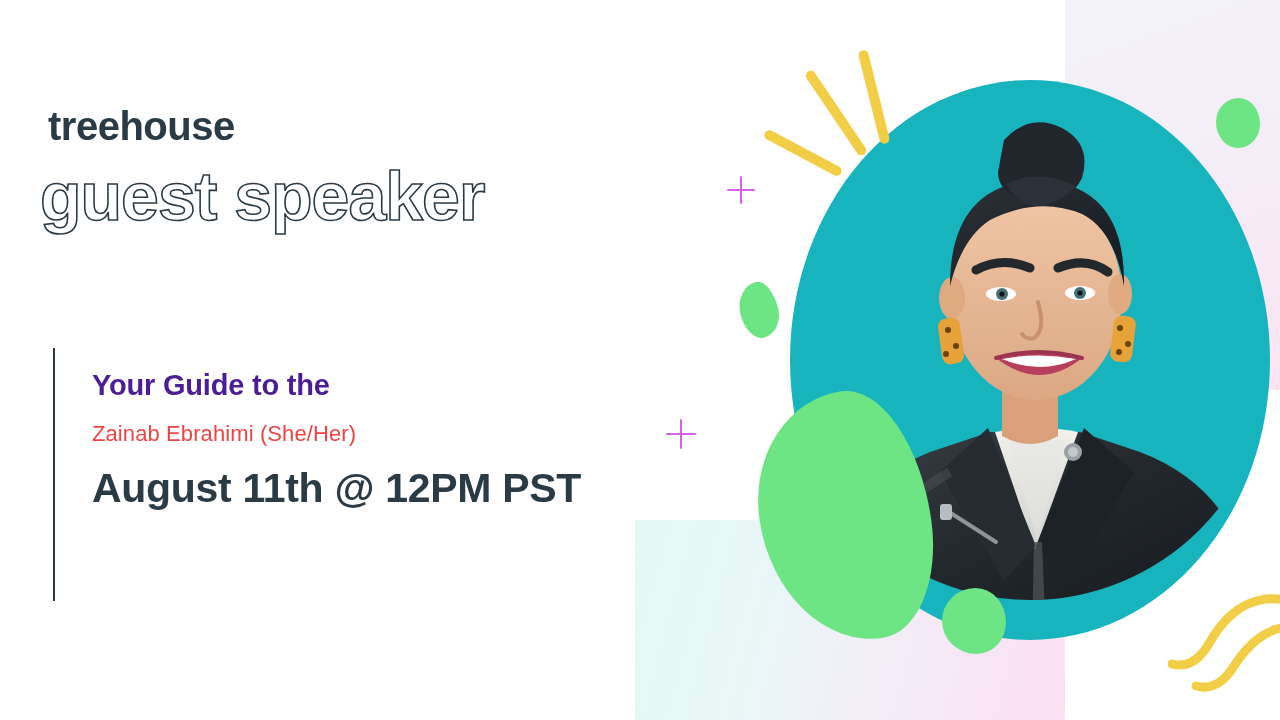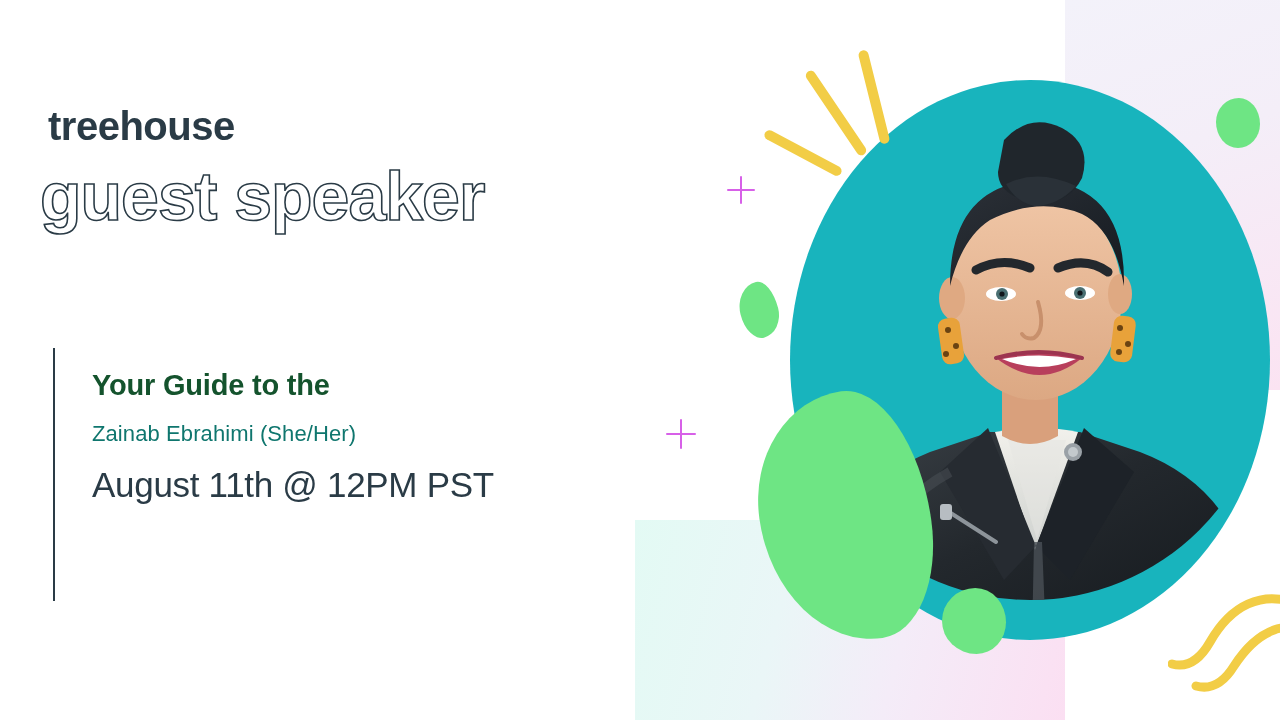--- a/index.html
+++ b/index.html
@@ -185,39 +185,39 @@
 
   .info-block {
     position: absolute;
     left: 92px;
     top: 366px;
     width: 520px;
   }
   .talk-title {
     font-size: 29px;
     font-weight: 700;
-    color: #14532d;
+    color: #4c1d95;
     line-height: 1.32;
     letter-spacing: -0.2px;
     margin: 0;
   }
   .speaker-lines {
     margin-top: 14px;
   }
   .speaker-line {
     font-size: 22px;
     font-weight: 400;
-    color: #0f766e;
+    color: #ef4444;
     line-height: 1.45;
     letter-spacing: 0.1px;
   }
   .datetime {
     margin-top: 16px;
-    font-size: 35px;
-    font-weight: 400;
+    font-size: 41px;
+    font-weight: 700;
     color: #2a3b46;
     letter-spacing: -0.3px;
     line-height: 1.1;
   }
 </style>
 </head>
 <body>
 
 <div id="stage">
 

